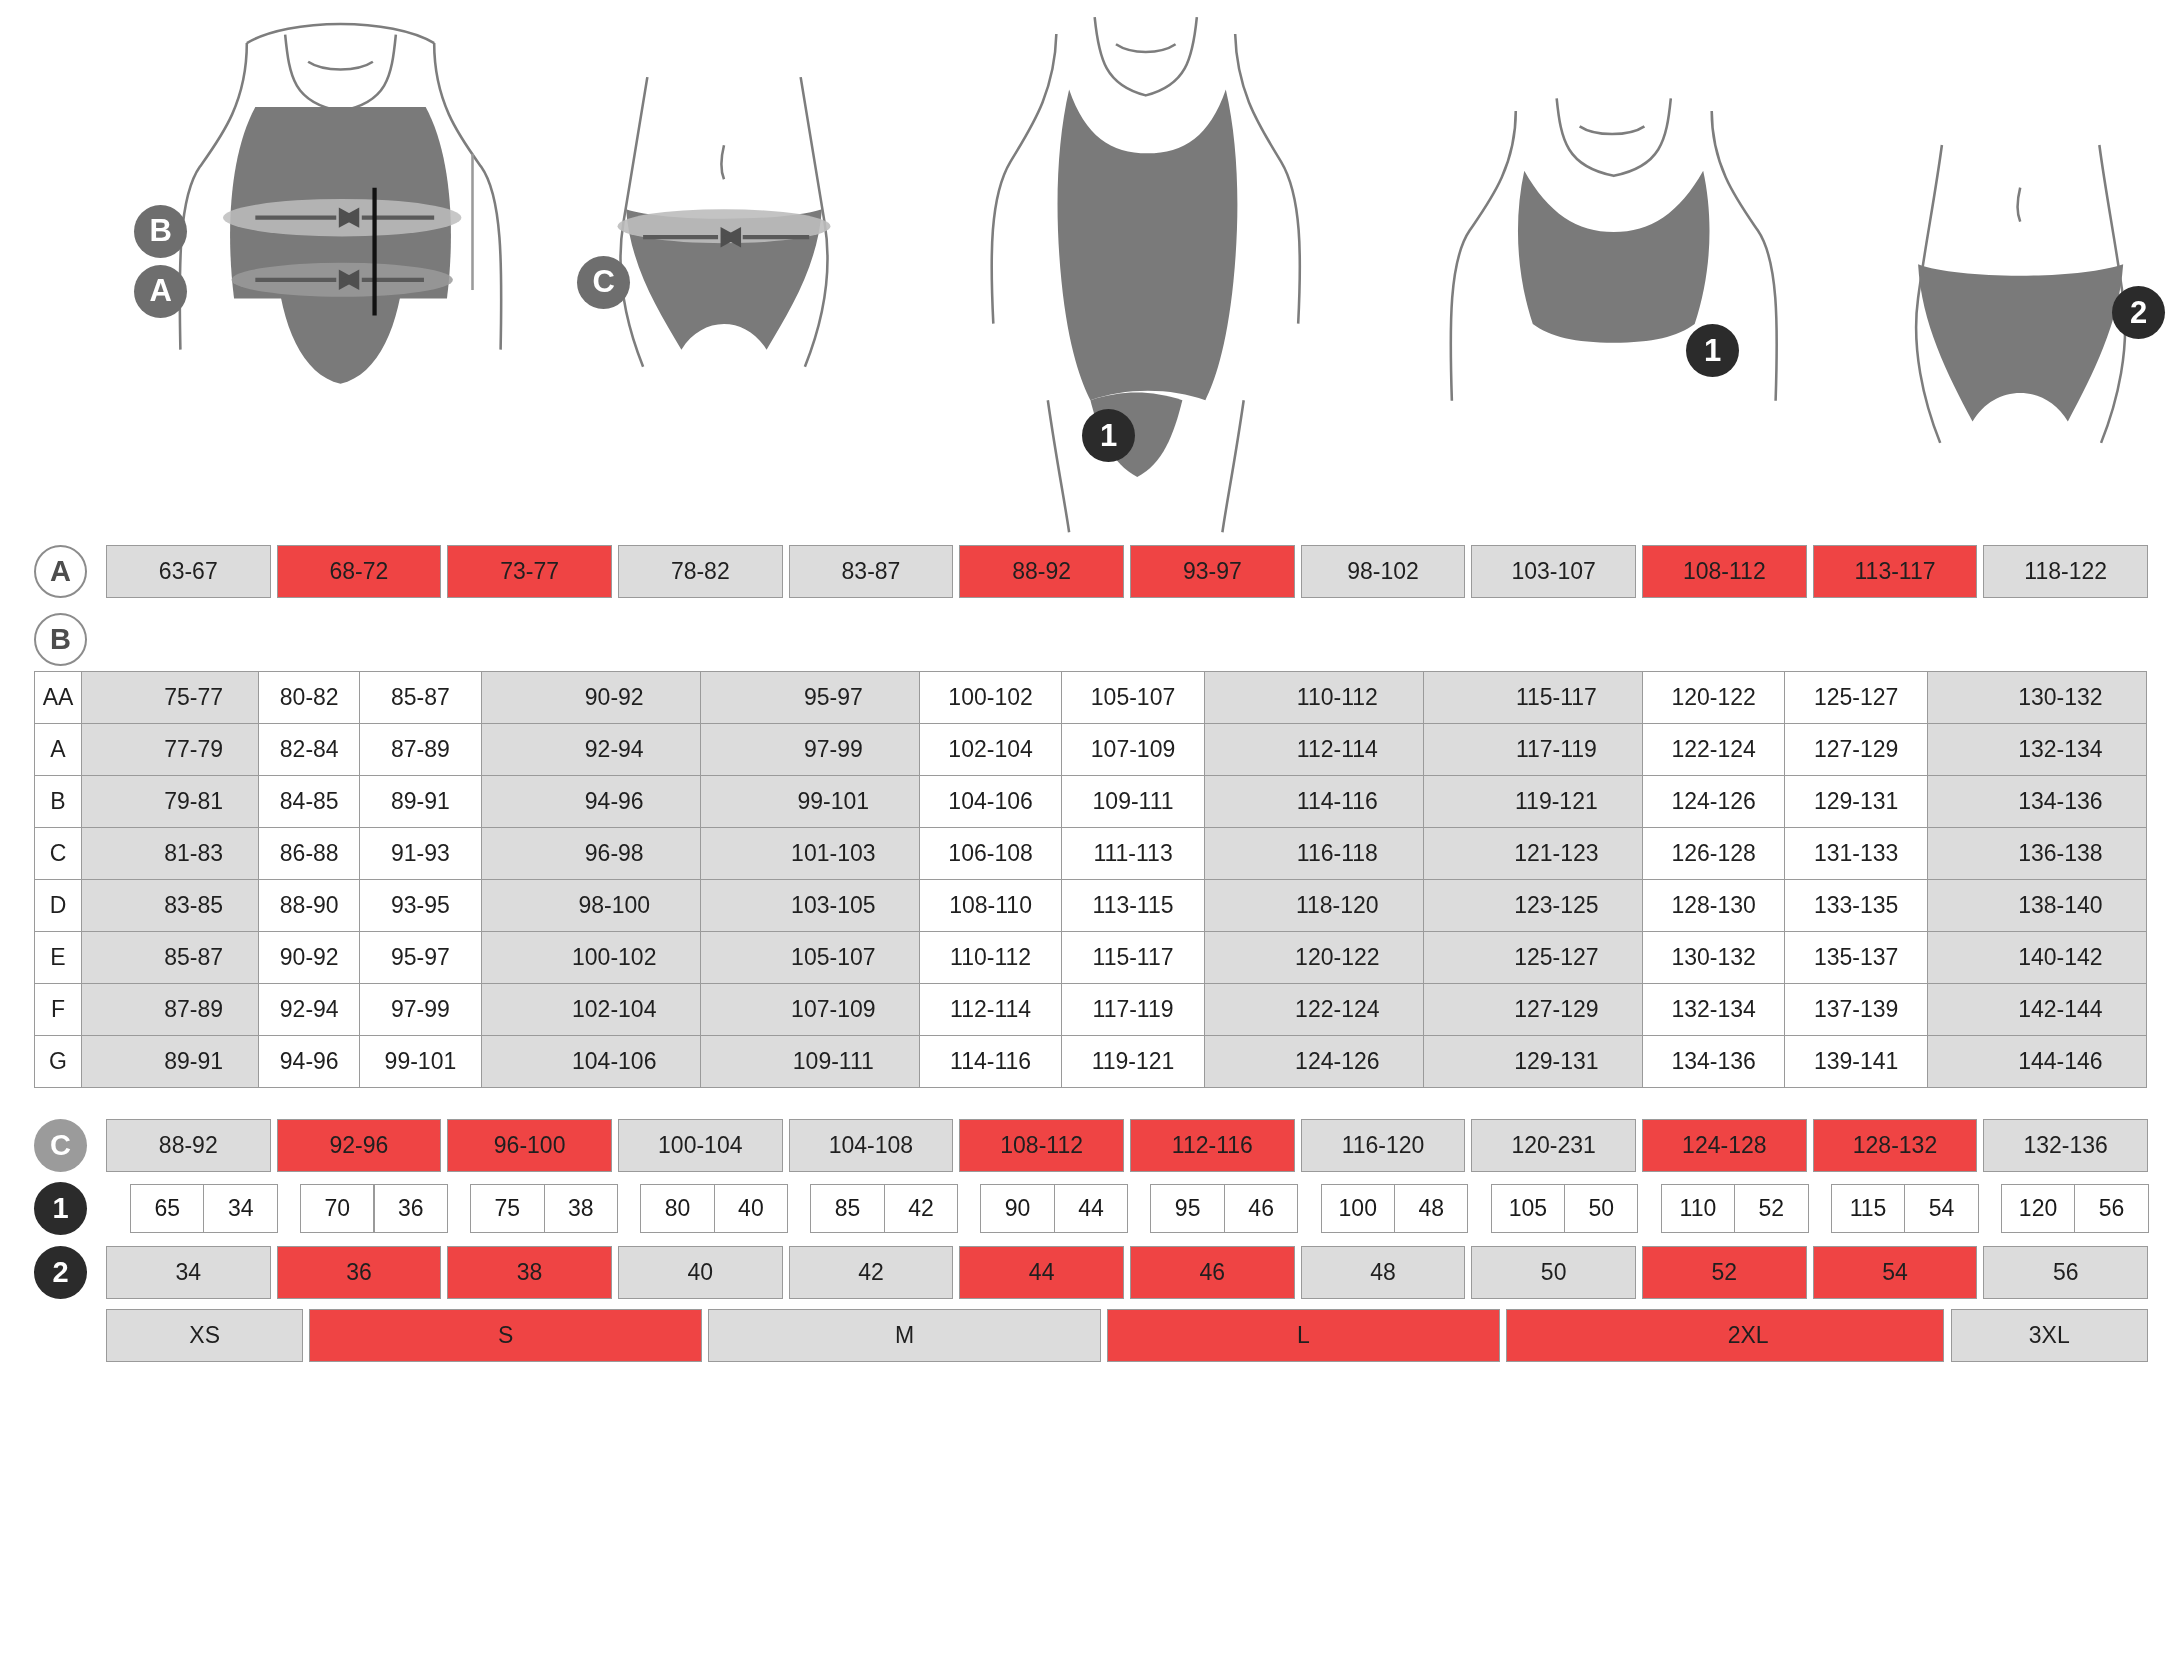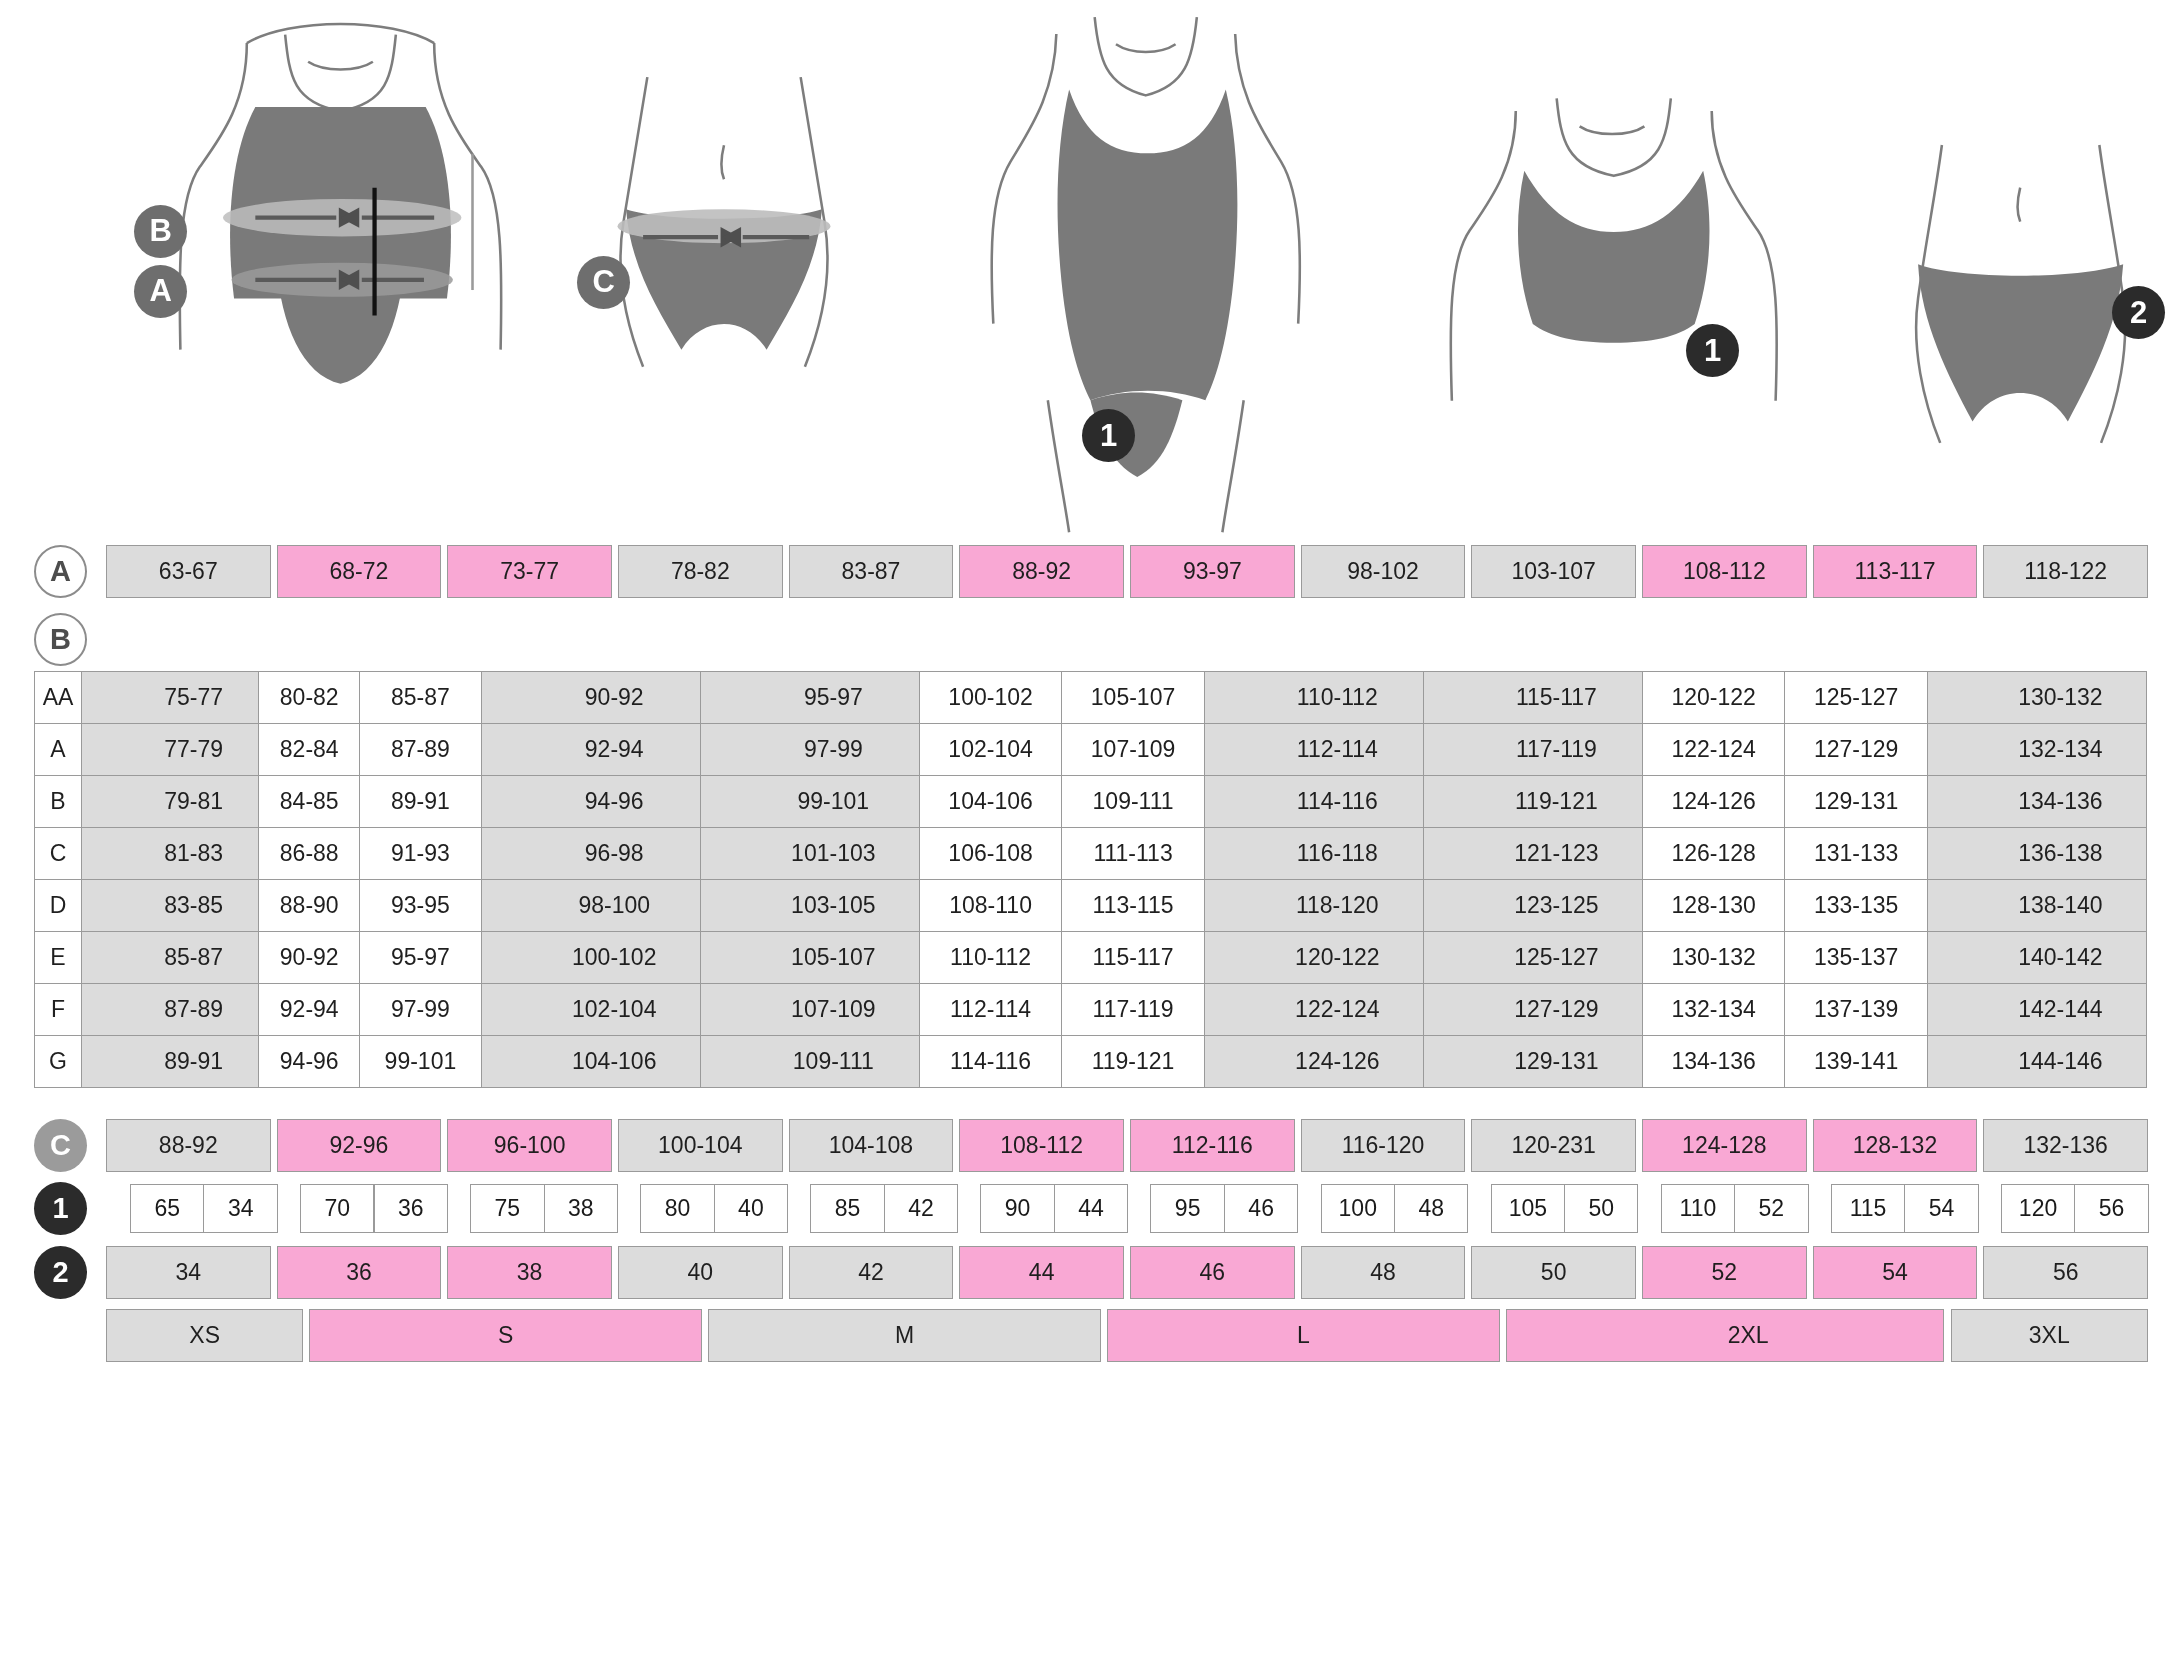--- a/index.html
+++ b/index.html
@@ -27,21 +27,21 @@
   .rowlabel.gray{background:#9b9b9b;color:#fff;}
   .rowlabel.outline{background:#fff;color:#4d4d4d;border:2.6px solid #8c8c8c;box-sizing:border-box;}
 
   .strip{display:flex;flex:1;gap:7px;}
   .cell{
     flex:1;border:0.9px solid #9a9a9a;height:53px;
     display:flex;align-items:center;justify-content:center;
     font-size:23px;color:#1f1f1f;box-sizing:border-box;margin-right:-0.9px;
   }
   .cell.shaded{background:#dcdcdc;}
-  .cell.plain{background:#f9a8d4;}
+  .cell.plain{background:#ef4444;}
 
   
   .cupgrid{width:100%;border-collapse:collapse;margin-bottom:13.6px;}
   .cupgrid td{
     border:0.9px solid #9a9a9a;height:49px;text-align:center;font-size:23px;color:#1f1f1f;
   }
   .cupgrid td.lbl{width:44px;background:#ffffff;border:0.9px solid #9a9a9a;font-size:23px;}
   .cupgrid td.shaded{background:#dcdcdc;padding-left:48px;}
   .cupgrid td.plain{background:#ffffff;}
 

